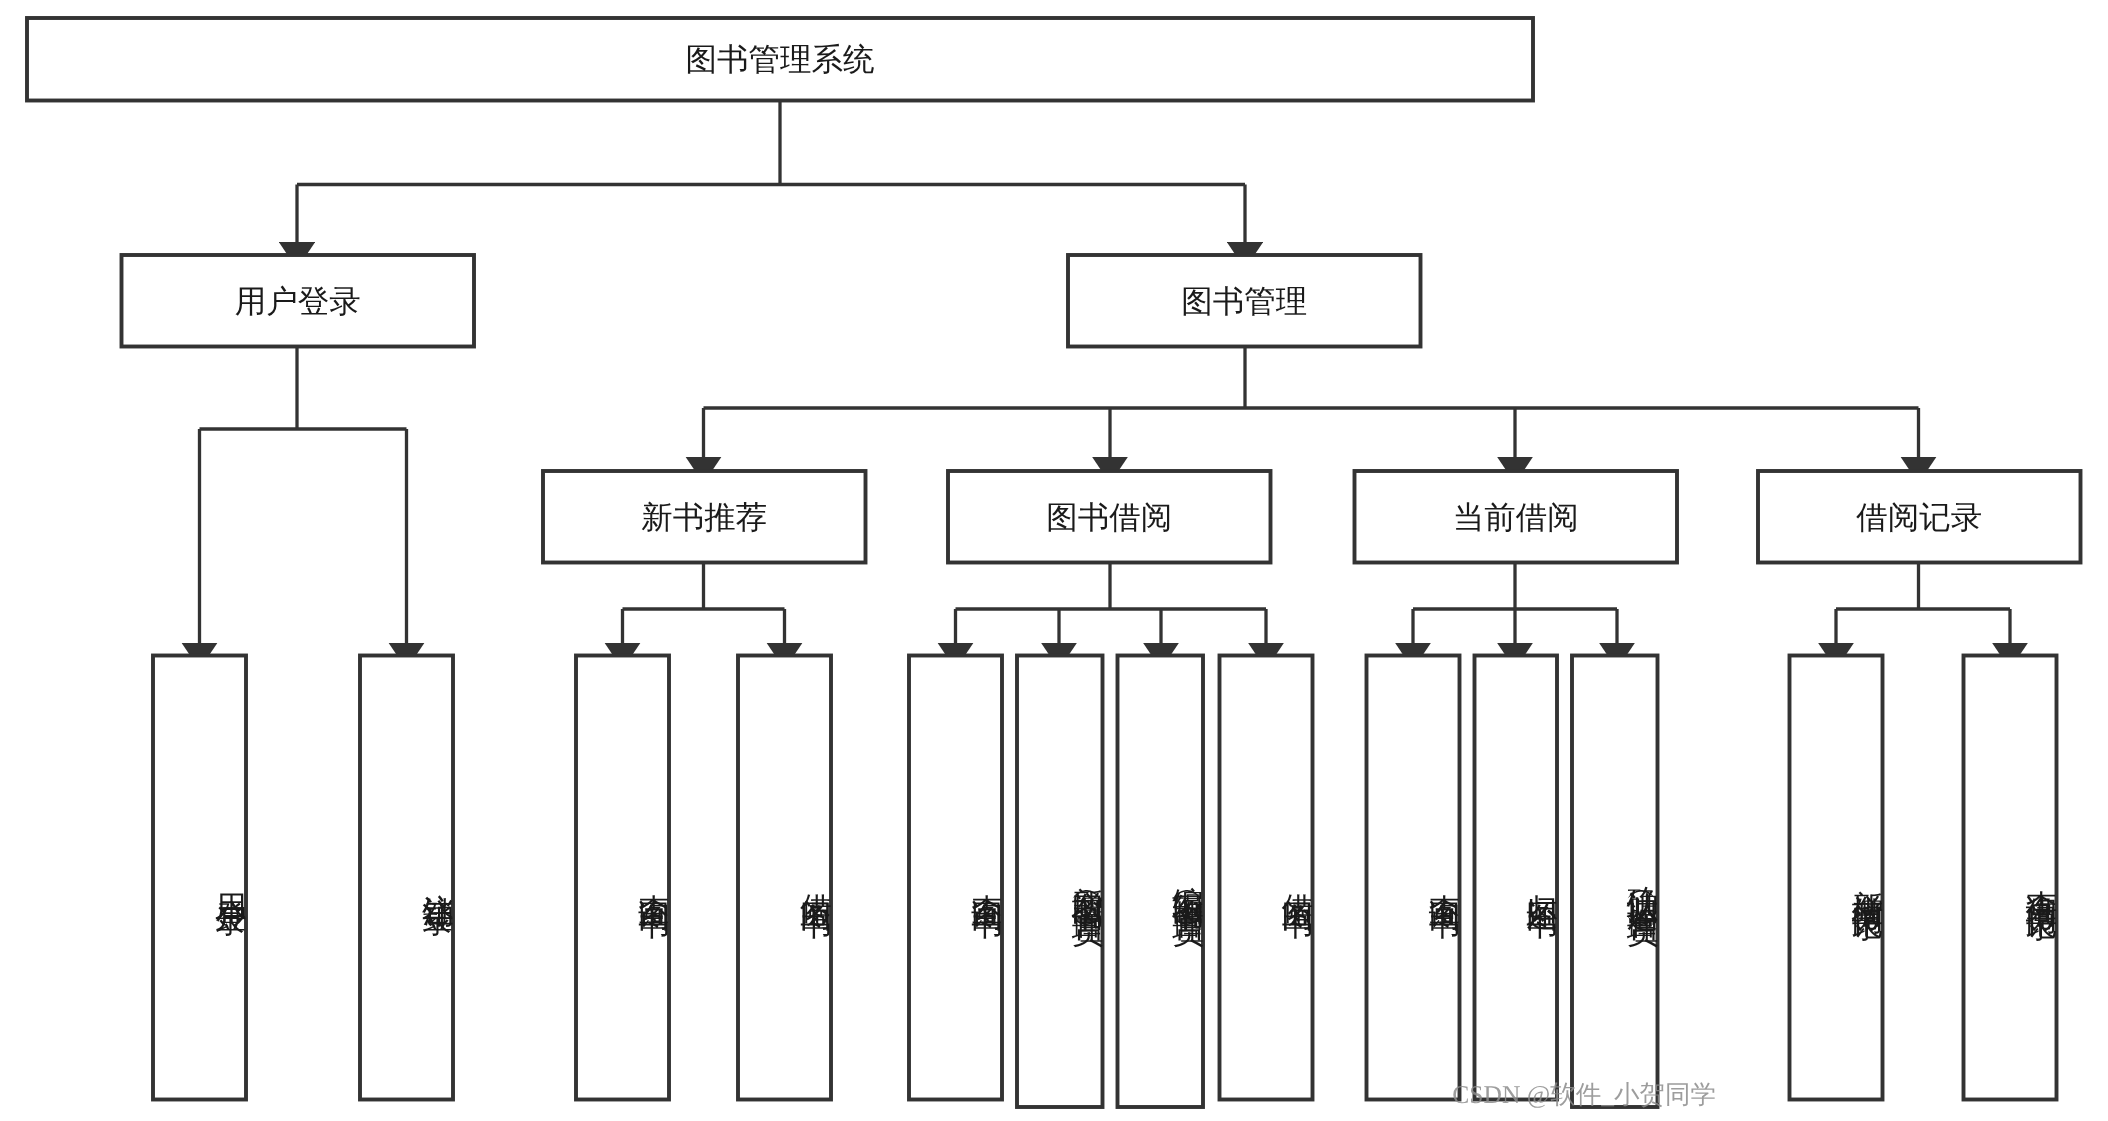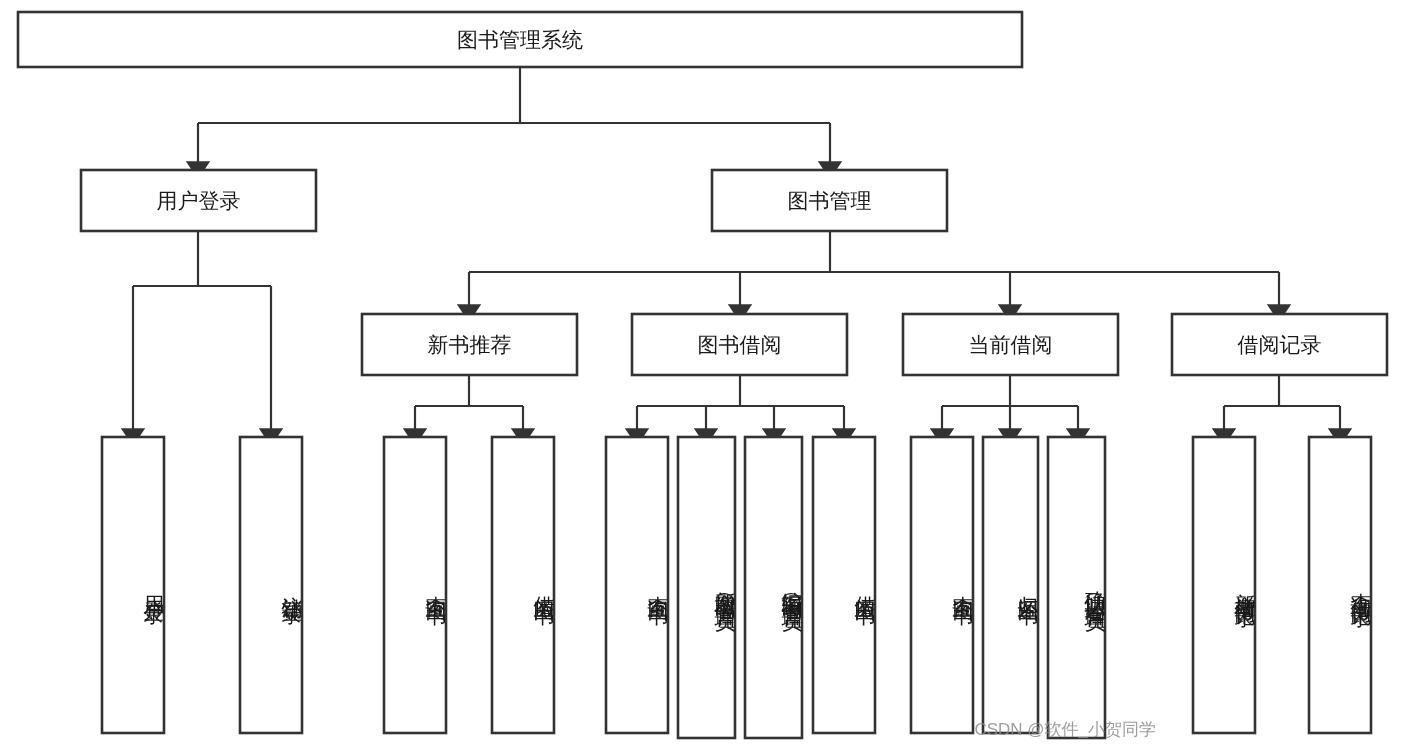--- a/index.html
+++ b/index.html
@@ -52,23 +52,23 @@
     font-size: 21px;
     line-height: 1.02;
     color: #1a1a1a;
     letter-spacing: 3px;
     white-space: nowrap;
     text-align: center;
     pointer-events: none;
   }
   .watermark {
     position: absolute;
-    right: 6px;
+    right: 18px;
     bottom: 6px;
-    font-family: Liberation Sans, sans-serif;
+    font-family: Liberation Serif, serif;
     font-size: 17px;
     color: #8c8c8c;
     opacity: 0.85;
     white-space: nowrap;
   }
 </style>
 </head>
 <body>
 
 <div id="diagram-root">

